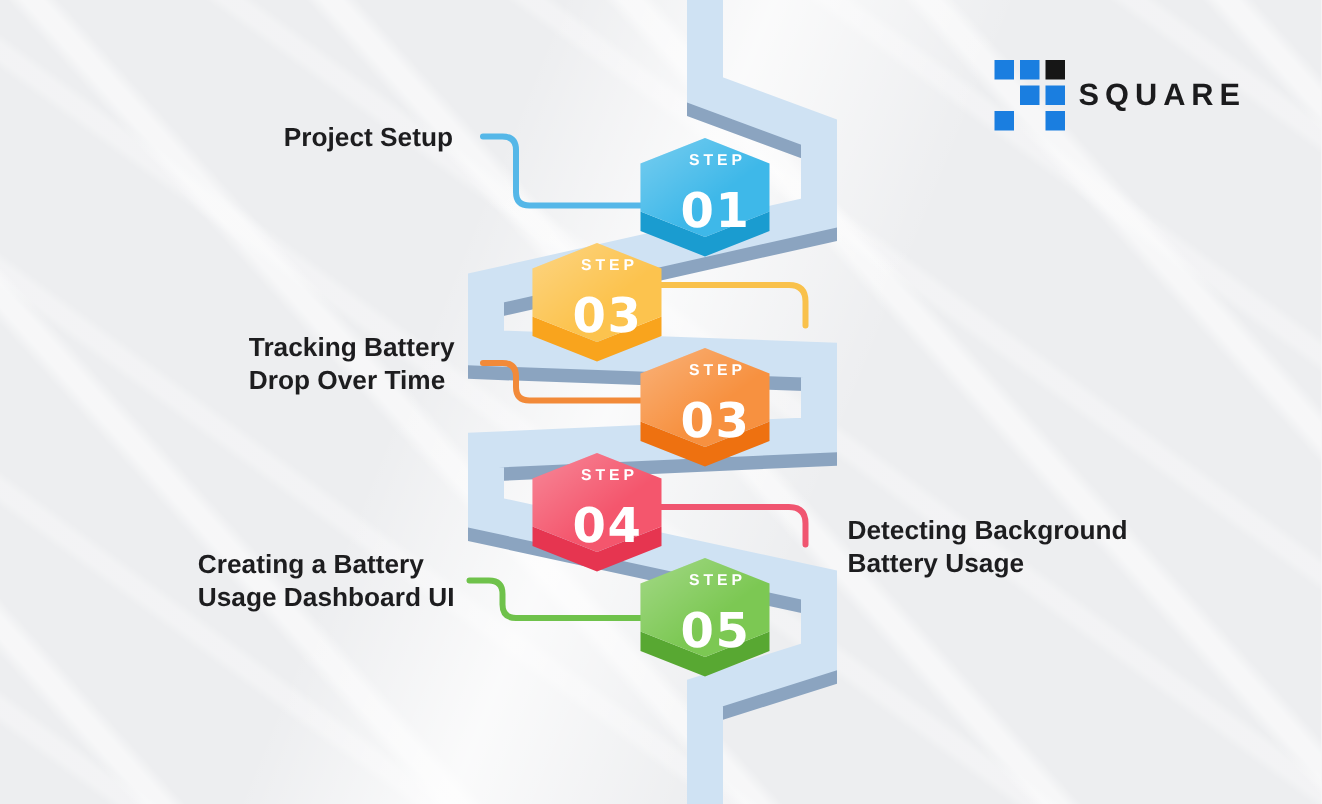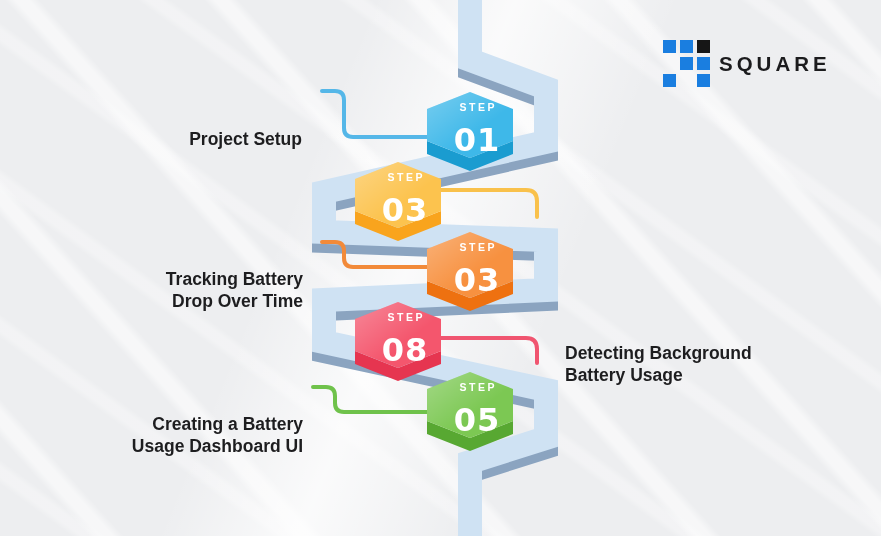--- a/index.html
+++ b/index.html
@@ -20,21 +20,21 @@
   .step-badge{
     position:absolute;width:100px;height:66px;
     display:flex;flex-direction:column;align-items:center;justify-content:flex-start;
     padding-top:9px;box-sizing:border-box;color:#ffffff;pointer-events:none;
   }
   .step-word{font-size:10.5px;font-weight:bold;letter-spacing:2.6px;text-indent:2.6px;}
   .step-num{font-family:"DejaVu Sans", sans-serif;font-size:32px;font-weight:bold;line-height:30px;letter-spacing:1px;margin-top:12px;}
 
   
   .lbl{position:absolute;font-size:17.5px;font-weight:bold;line-height:21.5px;color:#1d1d1f;white-space:nowrap;}
-  .lbl.left-side{text-align:right;margin-top:48px;}
+  .lbl.left-side{}
   #lbl-1{right:579px;top:81px;}
   #lbl-3{right:578px;top:221px;}
   #lbl-5{right:578px;top:366px;}
   #lbl-2{left:565px;top:197px;}
   #lbl-4{left:565px;top:343px;}
 
   
   .logo{position:absolute;left:663px;top:40px;display:flex;align-items:center;gap:9px;}
   .logo-mark{display:grid;grid-template-columns:13px 13px 13px;grid-template-rows:13px 13px 13px;gap:4px;}
   .logo-mark .sq{width:13px;height:13px;}
@@ -101,21 +101,21 @@
   <div class="step-badge" style="left:355px;top:162px">
     <div class="step-word">STEP</div>
     <div class="step-num">03</div>
   </div>
   <div class="step-badge" style="left:427px;top:232px">
     <div class="step-word">STEP</div>
     <div class="step-num">03</div>
   </div>
   <div class="step-badge" style="left:355px;top:302px">
     <div class="step-word">STEP</div>
-    <div class="step-num">08</div>
+    <div class="step-num">04</div>
   </div>
   <div class="step-badge" style="left:427px;top:372px">
     <div class="step-word">STEP</div>
     <div class="step-num">05</div>
   </div>
 
   <div class="lbl left-side" id="lbl-1">
     <div>Project Setup</div>
   </div>
   <div class="lbl" id="lbl-4">

